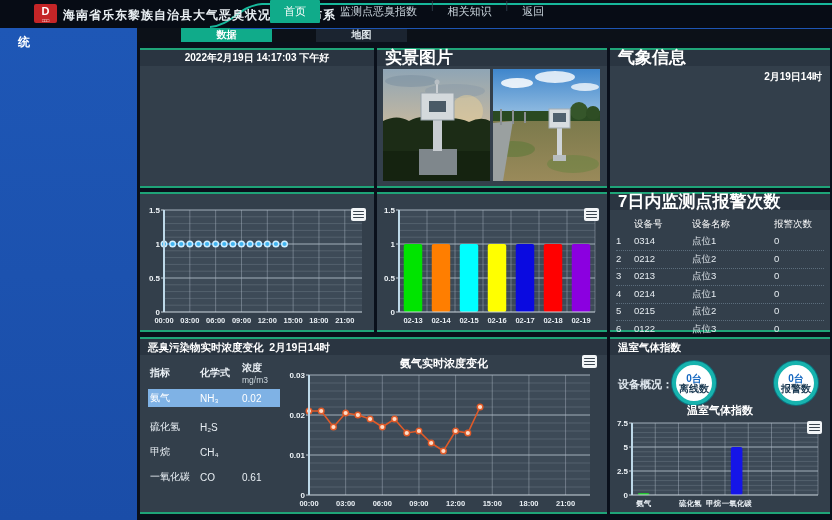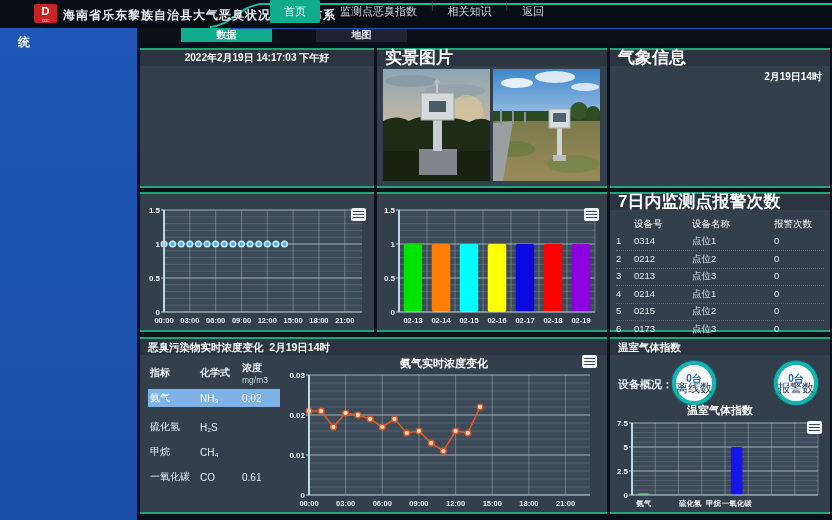--- a/index.html
+++ b/index.html
@@ -63,21 +63,21 @@
   .odor-head{font-weight:bold;margin-bottom:4px;}
   .odor-head .unit{display:block;font-weight:normal;font-size:8.5px;color:#cdd7de;}
   .odor-row.hl{background:#7fb2e5;color:#fff;padding:2px 2px;margin-left:-2px;margin-bottom:12px;}
 
   
   .dev-label{position:absolute;left:8px;top:38px;color:#dfe7ee;font-size:11px;font-weight:bold;}
   .circle-stat{position:absolute;width:44px;height:44px;border-radius:50%;background:#fff;
                border:4px solid #17b3ae;box-shadow:0 0 0 1px #0d6f7c;
                display:flex;flex-direction:column;align-items:center;justify-content:center;}
   .circle-stat .cnt{font-size:10px;font-weight:bold;color:#1668c0;line-height:11px;}
-  .circle-stat .lbl{font-size:12px;font-weight:normal;color:#1b3a52;line-height:9px;}
+  .circle-stat .lbl{font-size:10px;font-weight:bold;color:#1b3a52;line-height:9px;}
 </style>
 </head>
 <body>
 
 <div class="screen">
 
   <header class="topbar">
     <svg class="top-curve" width="832" height="28">
       <path d="M210,27 C233,25 238,6 262,4 L832,4" fill="none" stroke="#17b89b" stroke-width="2"></path>
     </svg>
@@ -326,21 +326,21 @@
           <span>0</span>
       </div>
       <div class="alarm-row">
         <span>5</span>
           <span>0215</span>
           <span>点位2</span>
           <span>0</span>
       </div>
       <div class="alarm-row">
         <span>6</span>
-          <span>0173</span>
+          <span>0122</span>
           <span>点位3</span>
           <span>0</span>
       </div>
     </div>
   </section>
 
   <section class="panel" style="left:140px;top:337px;width:467px;height:177px;">
     <div class="strip-title">
       <span>恶臭污染物实时浓度变化</span>&nbsp;&nbsp;<span>2月19日14时</span>
     </div>

